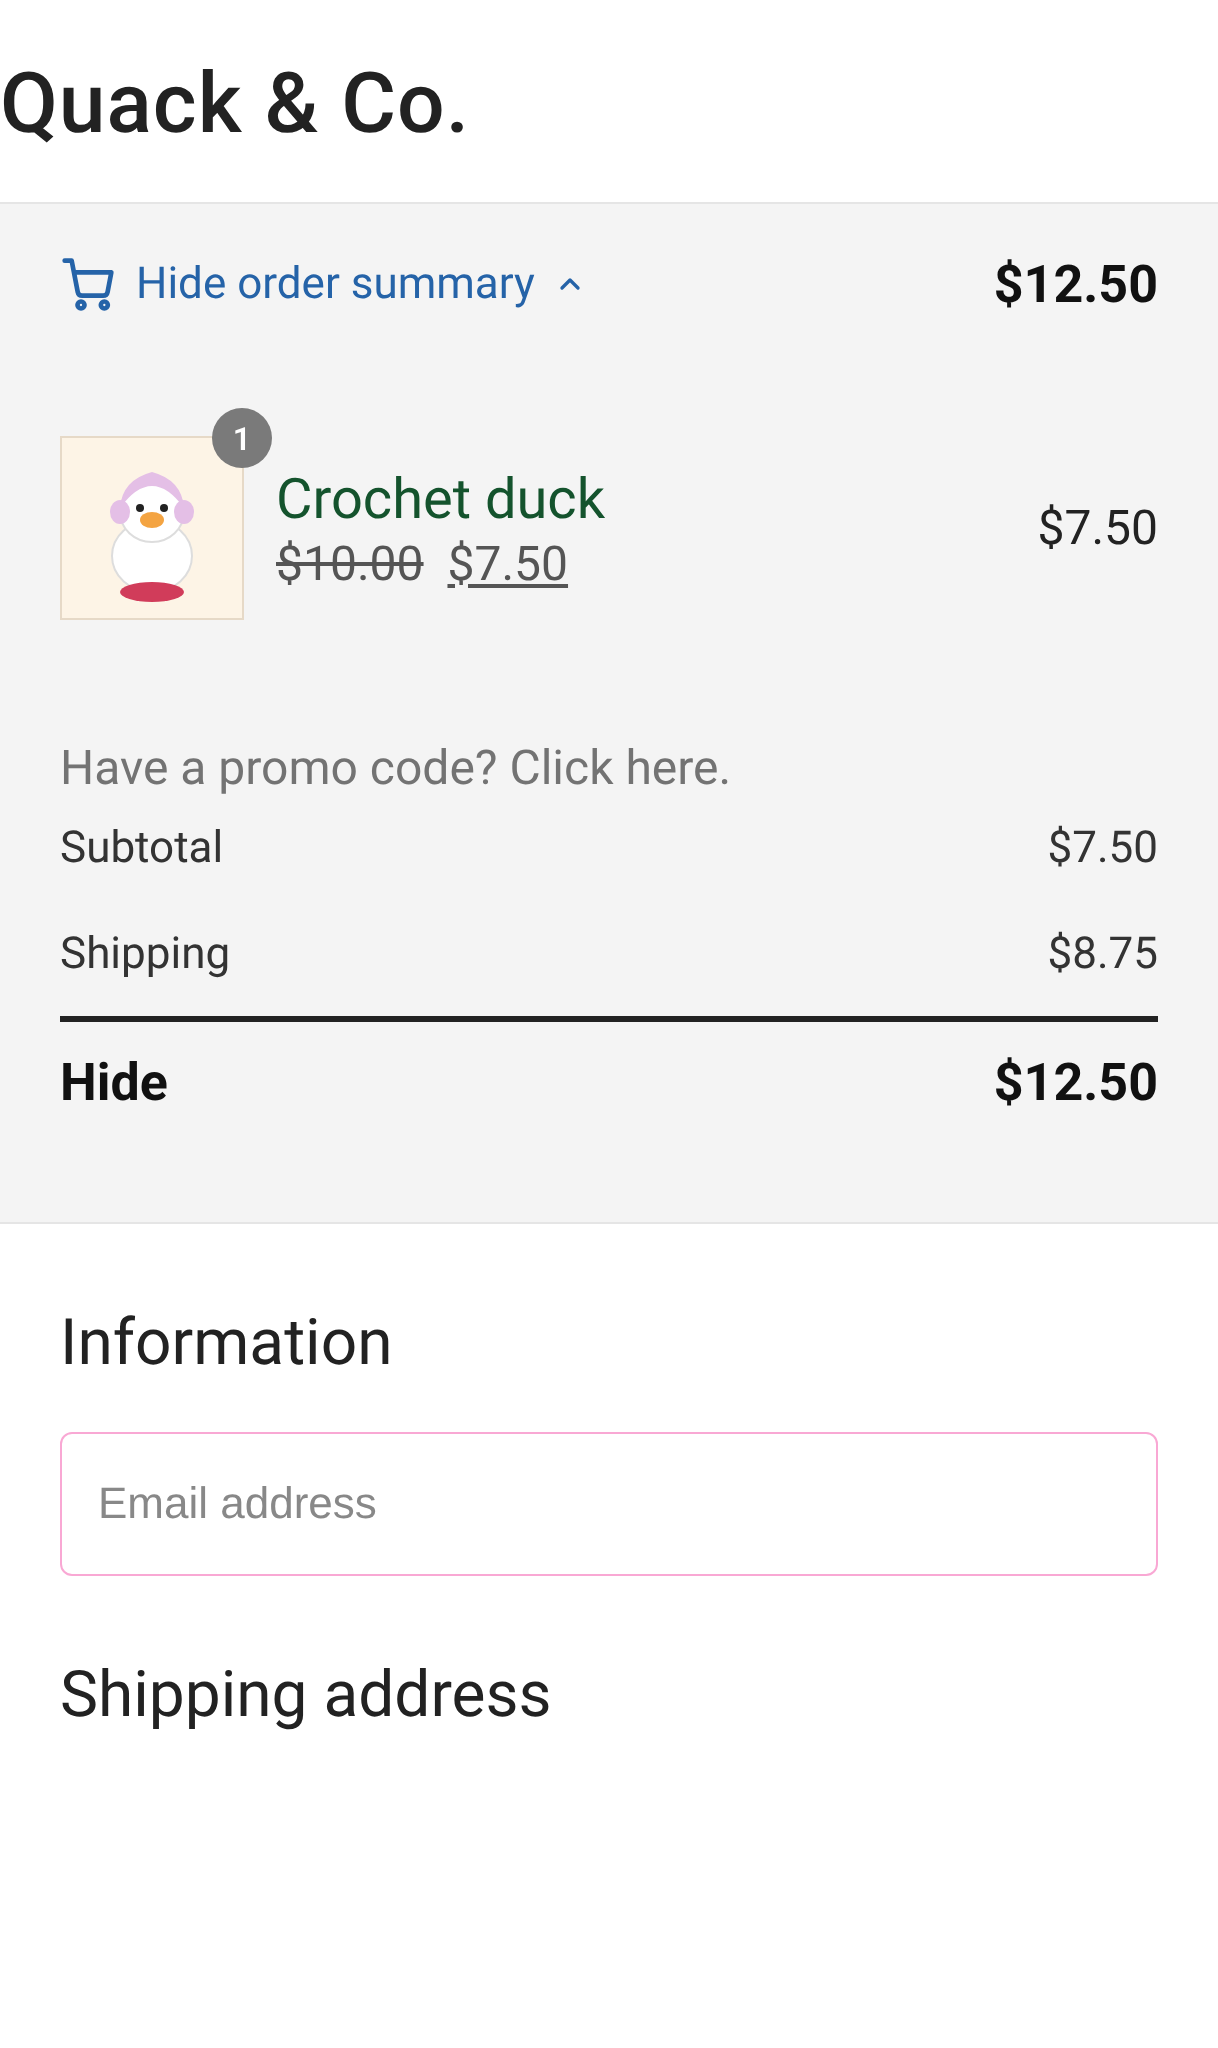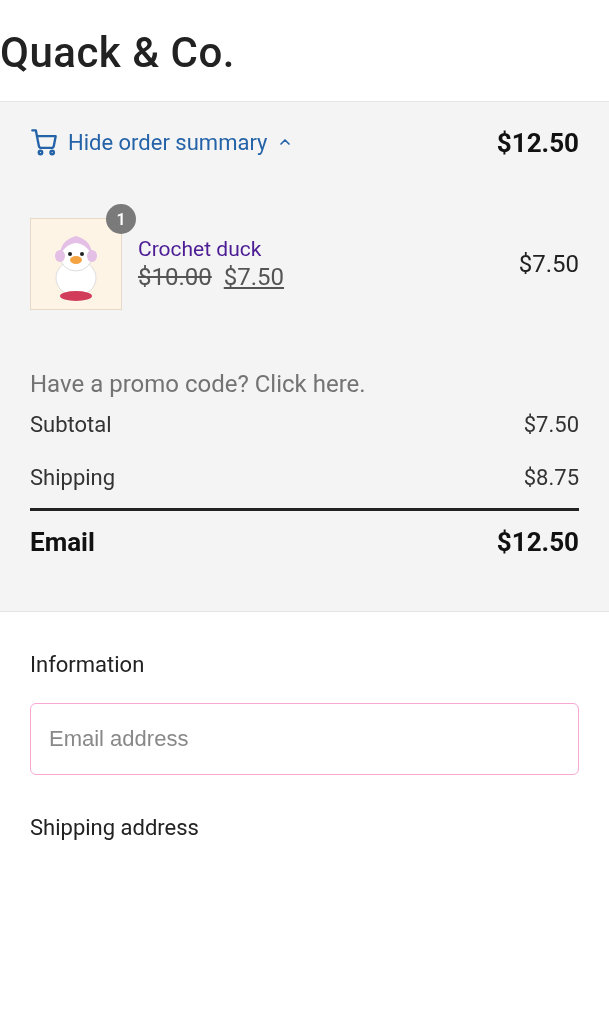--- a/index.html
+++ b/index.html
@@ -78,22 +78,22 @@
       font-size: 16px;
       font-weight: 600;
       display: flex;
       align-items: center;
       justify-content: center;
     }
     .item-details {
       flex: 1;
     }
     .item-name {
-      font-size: 21px;
-      color: #4c1d95;
+      font-size: 28px;
+      color: #14532d;
       margin-bottom: 2px;
     }
     .item-prices {
       font-size: 24px;
       color: #555;
     }
     .item-prices .strike {
       text-decoration: line-through;
       margin-right: 6px;
     }
@@ -130,21 +130,21 @@
     .totals-row.total {
       font-weight: 700;
       font-size: 26px;
       color: #111;
       padding-top: 16px;
     }
     .form-section {
       padding: 40px 30px 0;
     }
     .form-section h2 {
-      font-size: 22px;
+      font-size: 32px;
       font-weight: 400;
       color: #222;
       margin-bottom: 26px;
     }
     .text-input {
       width: 100%;
       padding: 22px 18px;
       font-size: 22px;
       border: 1px solid #f9a8d4;
       border-radius: 6px;
@@ -215,21 +215,21 @@
     <div class="totals-row">
       <span>Subtotal</span>
       <span>$7.50</span>
     </div>
     <div class="totals-row">
       <span>Shipping</span>
       <span>$8.75</span>
     </div>
     <div class="totals-divider"></div>
     <div class="totals-row total">
-      <span>Email</span>
+      <span>Hide</span>
       <span>$12.50</span>
     </div>
   </div>
 
 </div>
 
 <div class="form-section">
   <h2>Information</h2>
   <input type="email" class="text-input" placeholder="Email address" style="">
   <h2>Shipping address</h2>

